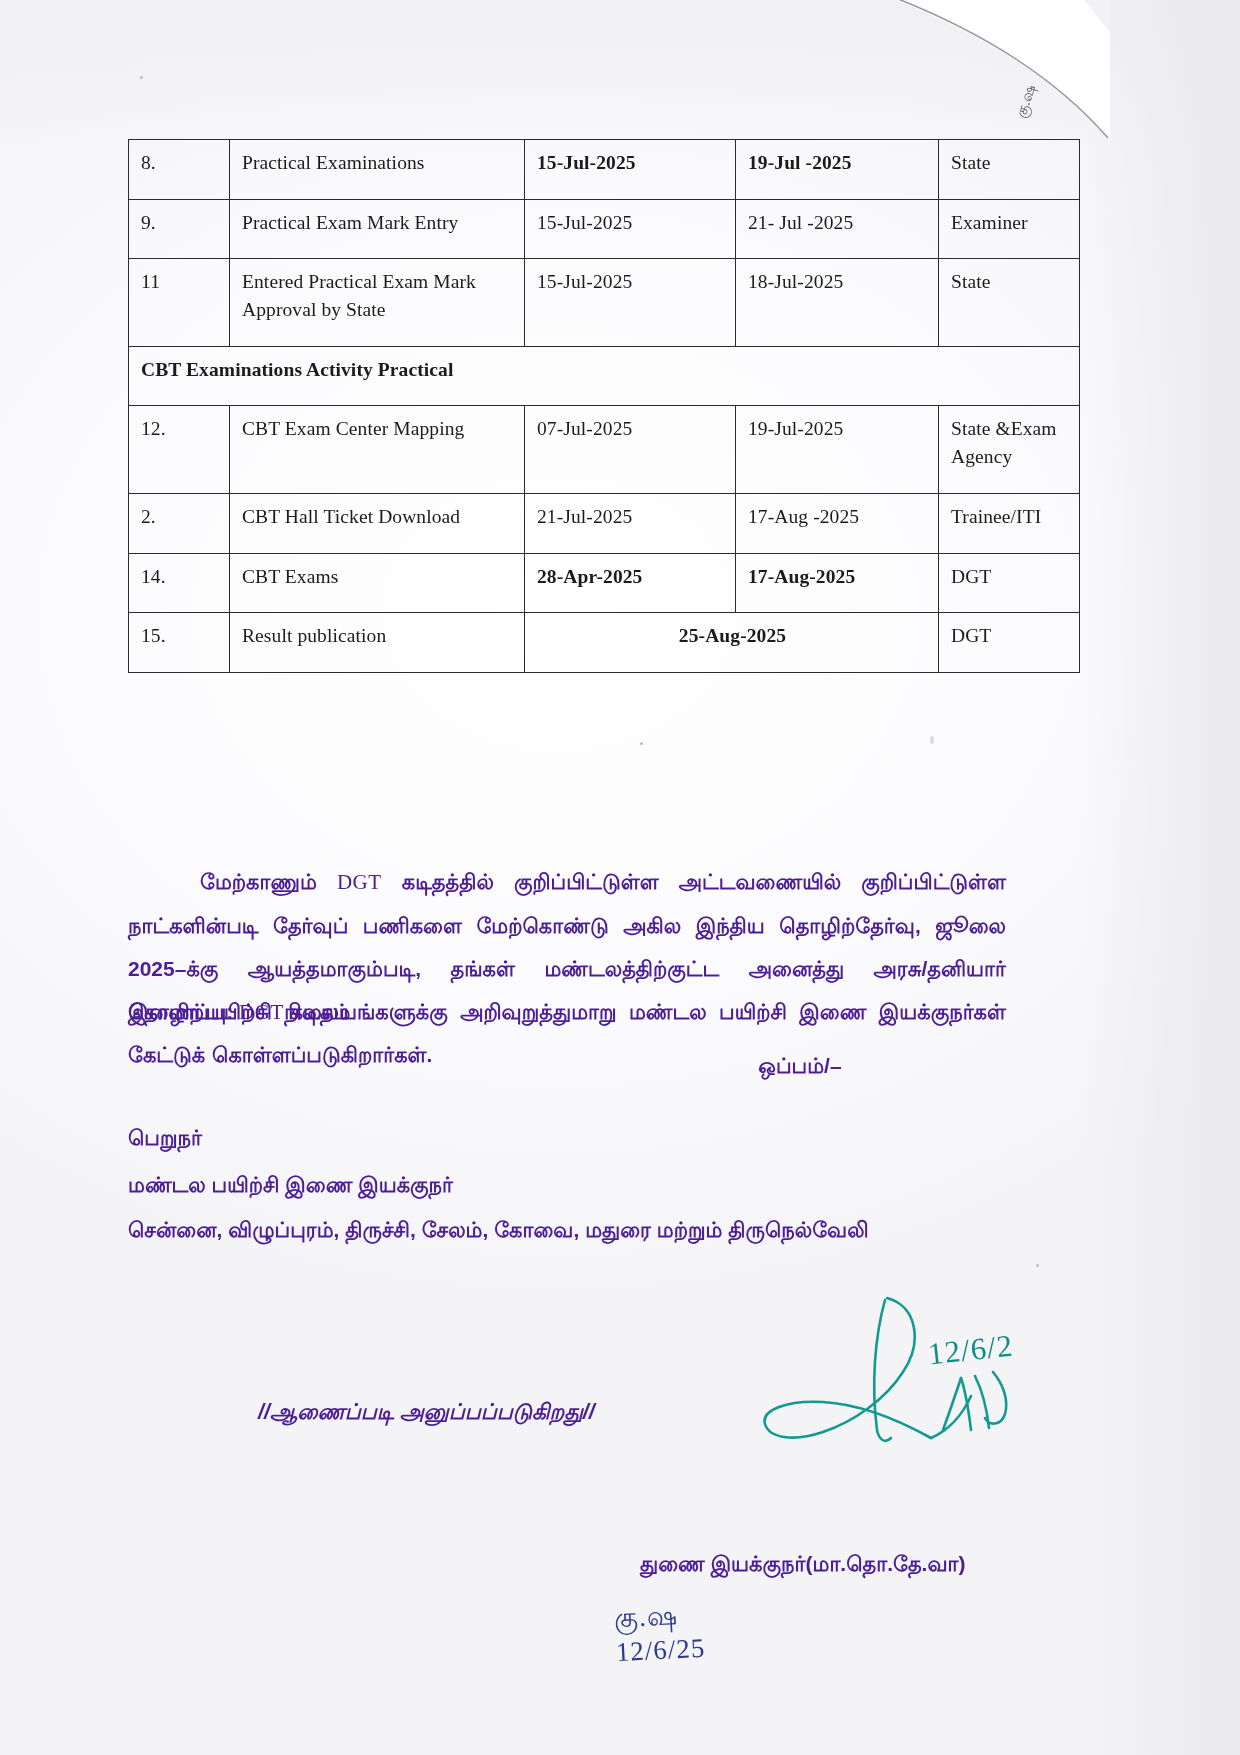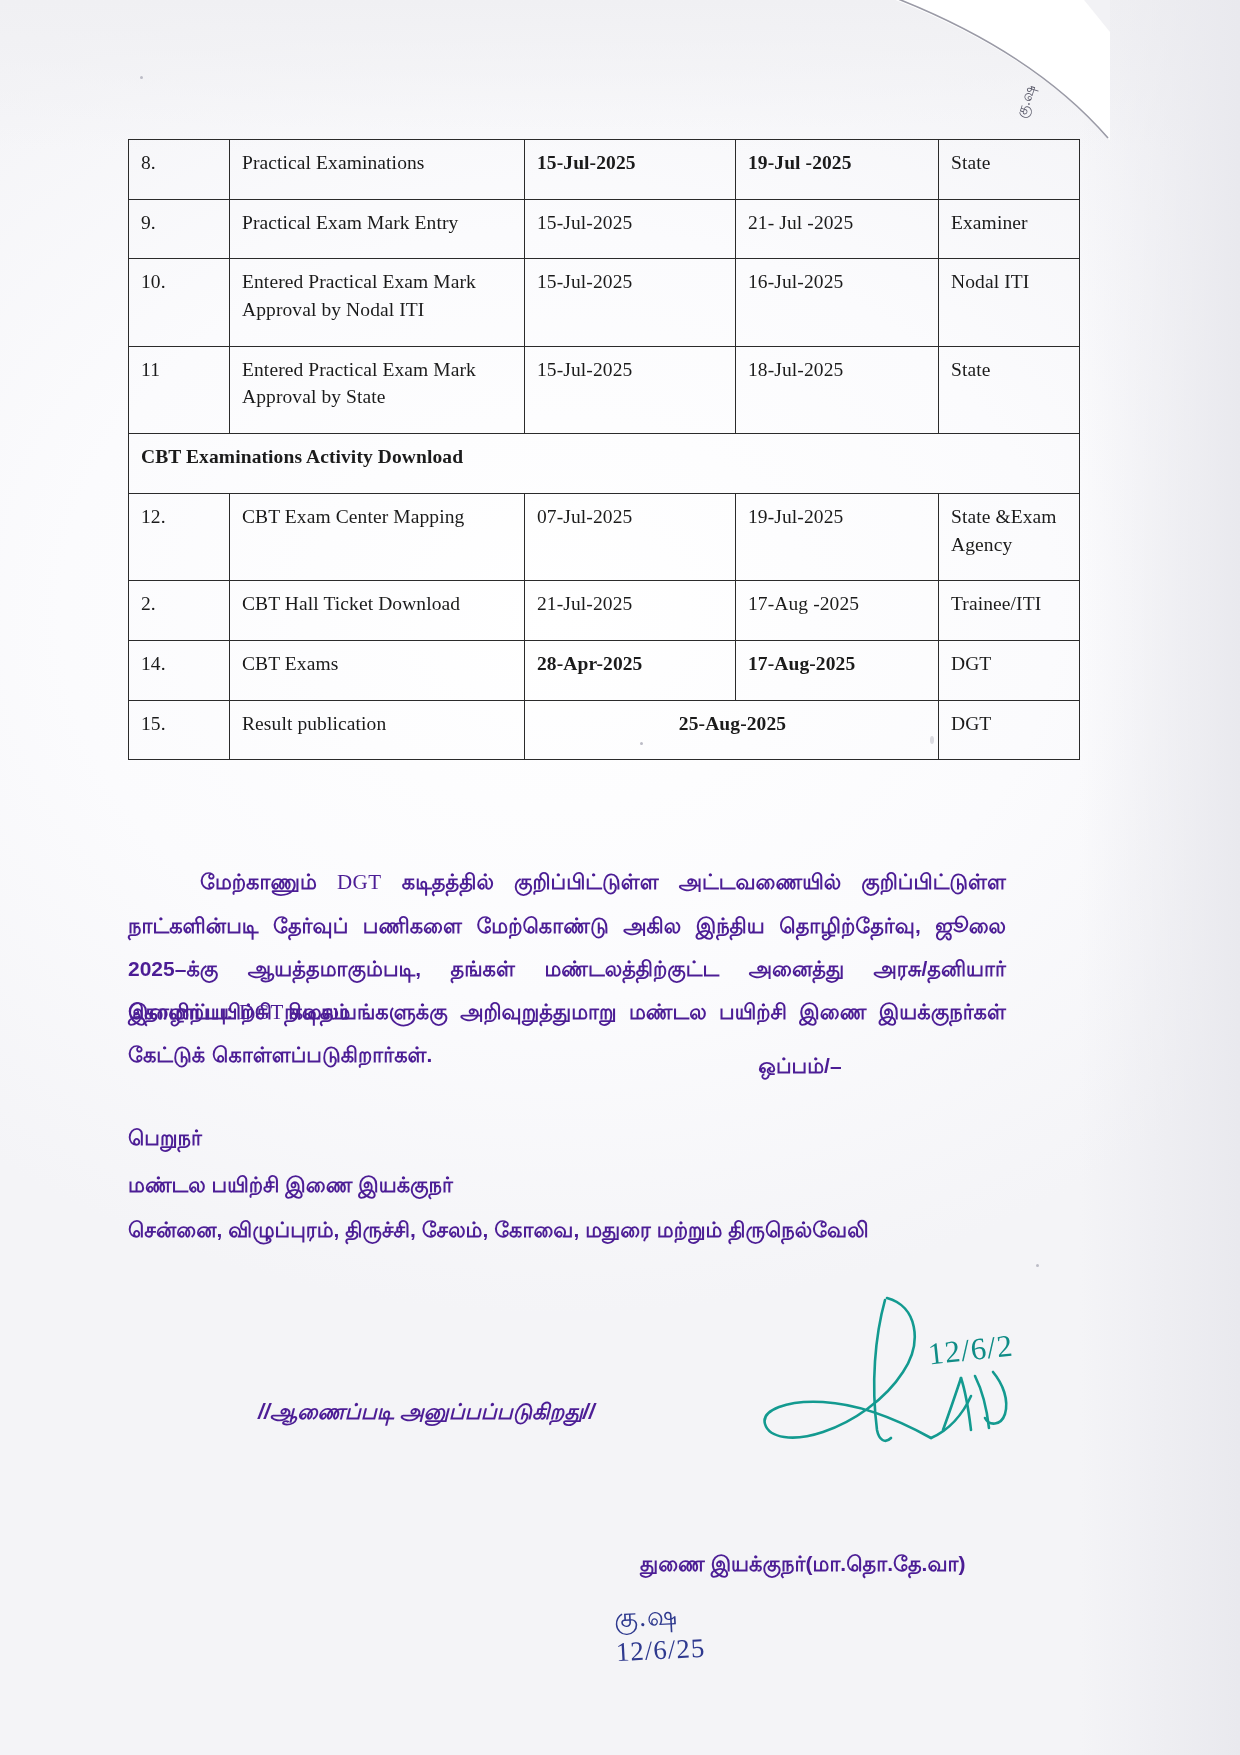--- a/index.html
+++ b/index.html
@@ -171,38 +171,31 @@
         </tr>
 
         <tr>
           <td class="c-no">9.</td>
           <td class="c-act">Practical Exam Mark Entry</td>
           <td class="c-start">15-Jul-2025</td>
           <td class="c-end">21- Jul -2025</td>
           <td class="c-resp">Examiner</td>
         </tr>
 
-        <tr>
-          <td class="c-no">10.</td>
-          <td class="c-act">Entered Practical Exam Mark Approval by Nodal ITI</td>
-          <td class="c-start">15-Jul-2025</td>
-          <td class="c-end">16-Jul-2025</td>
-          <td class="c-resp">Nodal ITI</td>
-        </tr>
 
         <tr>
           <td class="c-no">11</td>
           <td class="c-act">Entered Practical Exam Mark Approval by State</td>
           <td class="c-start">15-Jul-2025</td>
           <td class="c-end">18-Jul-2025</td>
           <td class="c-resp">State</td>
         </tr>
 
         <tr>
-          <td class="section-head" colspan="5">CBT Examinations Activity Download</td>
+          <td class="section-head" colspan="5">CBT Examinations Activity Practical</td>
         </tr>
 
         <tr>
           <td class="c-no">12.</td>
           <td class="c-act">CBT Exam Center Mapping</td>
           <td class="c-start">07-Jul-2025</td>
           <td class="c-end">19-Jul-2025</td>
           <td class="c-resp">State &amp;Exam Agency</td>
         </tr>
 

